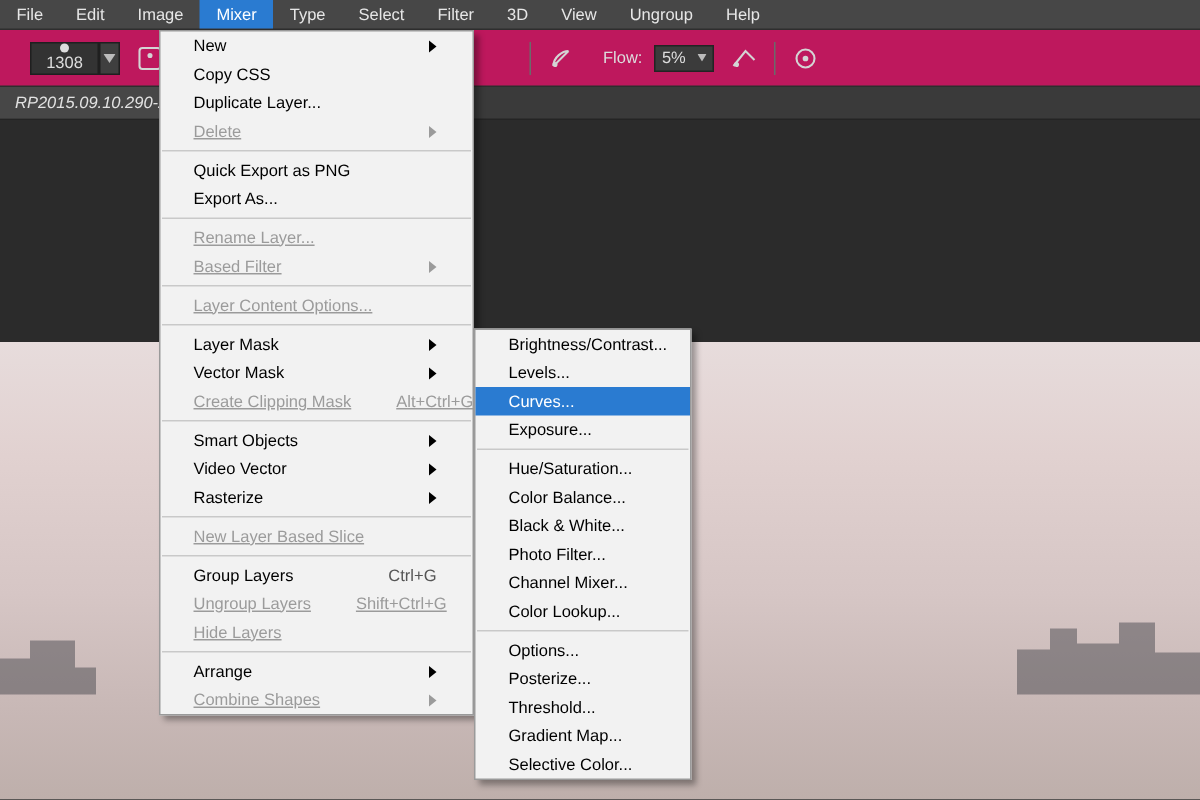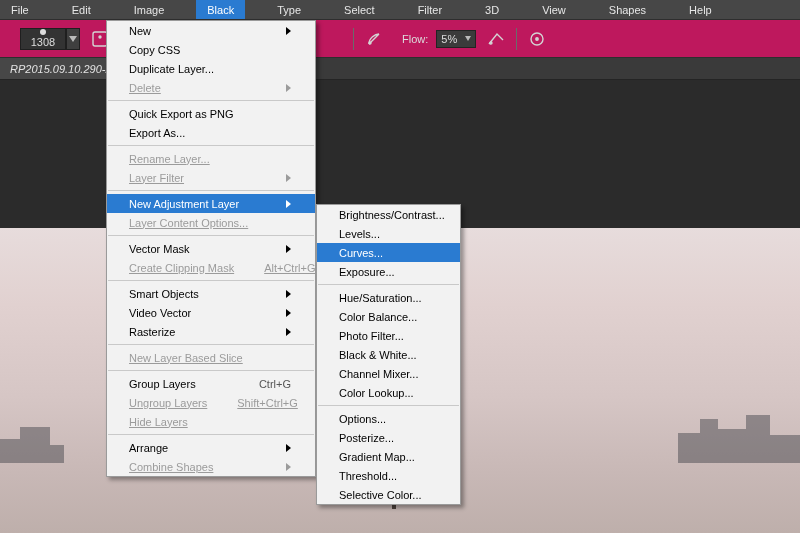--- a/index.html
+++ b/index.html
@@ -1,20 +1,20 @@
 <!DOCTYPE html>
 <html><head>
 <meta charset="utf-8">
 <style>
   * { box-sizing: border-box; margin: 0; padding: 0; font-family: Tahoma, "Segoe UI", sans-serif; font-size: 11px; }
   html, body { width: 800px; height: 533px; overflow: hidden; background: #474747; }
   .app { width: 800px; height: 533px; position: relative; color: #e7e7e7; }
 
   
-  .menubar { height: 20px; background: #474747; display: flex; align-items: stretch; border-bottom: 1px solid #2e2e2e; gap: 21px; }
+  .menubar { height: 20px; background: #474747; display: flex; align-items: stretch; border-bottom: 1px solid #2e2e2e; }
   .menubar .item { padding: 0 11px; line-height: 20px; cursor: default; }
   .menubar .item.active { background: #2a7bd1; color: #fff; }
 
   
   .optionsbar { height: 38px; background: #be185d; border-bottom: 1px solid #2e2e2e; display: flex; align-items: center; padding-left: 20px; gap: 8px; }
   .brush-preview { width: 46px; height: 22px; background: #333; border: 1px solid #1f1f1f; display: flex; flex-direction: column; align-items: center; justify-content: center; color: #ddd; }
   .brush-dot { width: 6px; height: 6px; background: #ddd; border-radius: 50%; margin-bottom: 1px; }
   .brush-drop { width: 14px; height: 22px; background: #3f3f3f; border: 1px solid #1f1f1f; display:flex; align-items:center; justify-content:center; color:#ccc; }
   .brush-drop svg { width:8px; height:6px; }
   .iconbtn { width: 24px; height: 24px; background: transparent; display: flex; align-items: center; justify-content: center; }
@@ -45,38 +45,38 @@
   .menu .row.highlight { background:#2a7bd1; color:#fff; }
   .menu .row.disabled { color:#9b9b9b;text-decoration:underline; }
   .menu hr { border:none; border-top:1px solid #c9c9c9; margin:3px 1px; }
   .menu .arrow { width:0;height:0;border-top:4px solid transparent;border-bottom:4px solid transparent;border-left:5px solid #000; margin-left:20px; }
   .menu .row.highlight .arrow { border-left-color:#fff; }
   .menu .row.disabled .arrow { border-left-color:#9b9b9b; }
   .shortcut { color:#555; margin-left:30px; }
   .row.disabled .shortcut { color:#9b9b9b; }
 
   #menu-layer { left:106px; top:20px; width:210px; }
-  #menu-adj   { left:316px; top:204px; width:145px; }
+  #menu-adj   { left:316px; top:219px; width:145px; }
 
 </style>
 </head>
 <body>
 <div class="app">
 
 <div class="menubar" id="menubar">
       <div class="item">File</div>
       <div class="item">Edit</div>
       <div class="item">Image</div>
-      <div class="item active">Black</div>
+      <div class="item active">Mixer</div>
       <div class="item">Type</div>
       <div class="item">Select</div>
       <div class="item">Filter</div>
       <div class="item">3D</div>
       <div class="item">View</div>
-      <div class="item">Shapes</div>
+      <div class="item">Ungroup</div>
       <div class="item">Help</div>
     </div>
 
 <div class="optionsbar">
   <div style="display:flex; align-items:center;">
     <div class="brush-preview">
       <div class="brush-dot"></div>
       <span>1308</span>
     </div>
     <div class="brush-drop">
@@ -177,32 +177,32 @@
         <span>Quick Export as PNG</span>
       </div>
       <div class="row">
         <span>Export As...</span>
       </div>
       <hr>
       <div class="row disabled">
         <span>Rename Layer...</span>
       </div>
       <div class="row disabled">
-        <span>Layer Filter</span>
-        <span class="arrow"></span>
-      </div>
-      <hr>
-      <div class="row highlight">
-        <span>New Adjustment Layer</span>
-        <span class="arrow"></span>
-      </div>
+        <span>Based Filter</span>
+        <span class="arrow"></span>
+      </div>
+      <hr>
       <div class="row disabled">
         <span>Layer Content Options...</span>
       </div>
       <hr>
+      <div class="row">
+        <span>Layer Mask</span>
+        <span class="arrow"></span>
+      </div>
       <div class="row">
         <span>Vector Mask</span>
         <span class="arrow"></span>
       </div>
       <div class="row disabled">
         <span>Create Clipping Mask</span>
         <span class="shortcut">Alt+Ctrl+G</span>
       </div>
       <hr>
       <div class="row">
@@ -258,42 +258,42 @@
         <span>Exposure...</span>
       </div>
       <hr>
       <div class="row">
         <span>Hue/Saturation...</span>
       </div>
       <div class="row">
         <span>Color Balance...</span>
       </div>
       <div class="row">
+        <span>Black &amp; White...</span>
+      </div>
+      <div class="row">
         <span>Photo Filter...</span>
       </div>
       <div class="row">
-        <span>Black &amp; White...</span>
-      </div>
-      <div class="row">
         <span>Channel Mixer...</span>
       </div>
       <div class="row">
         <span>Color Lookup...</span>
       </div>
       <hr>
       <div class="row">
         <span>Options...</span>
       </div>
       <div class="row">
         <span>Posterize...</span>
       </div>
       <div class="row">
+        <span>Threshold...</span>
+      </div>
+      <div class="row">
         <span>Gradient Map...</span>
       </div>
       <div class="row">
-        <span>Threshold...</span>
-      </div>
-      <div class="row">
         <span>Selective Color...</span>
       </div>
     </div>
 
 </div>
 
 </body></html>

